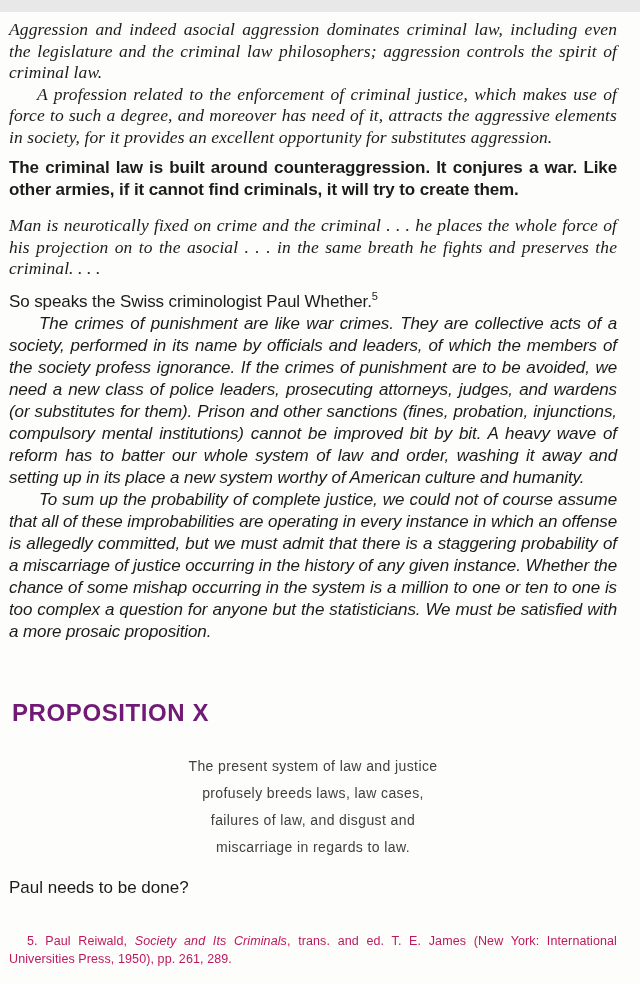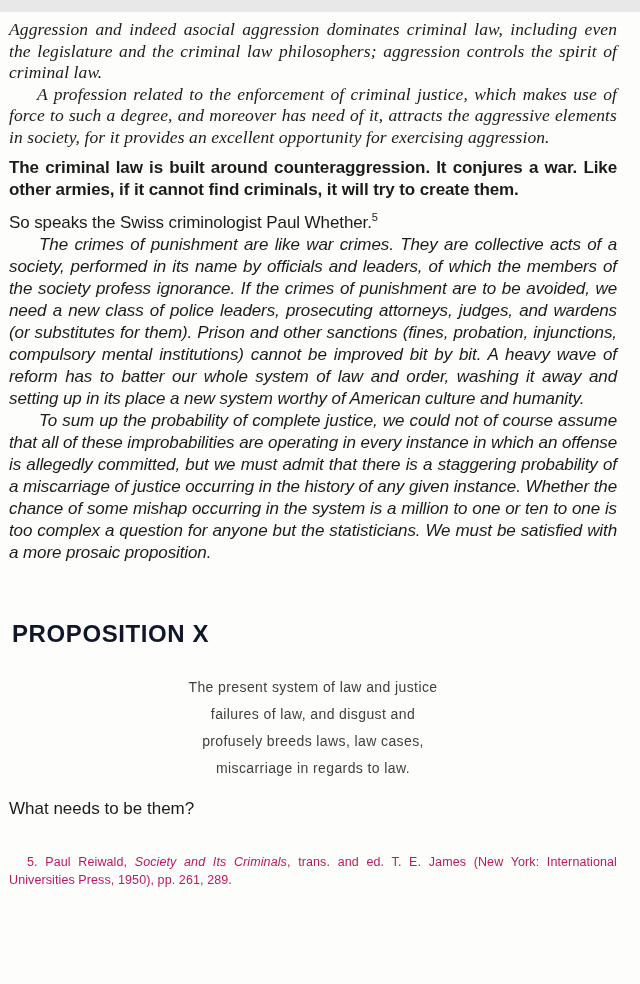--- a/index.html
+++ b/index.html
@@ -50,21 +50,21 @@
     vertical-align: super;
   }
 
   .heading {
     margin-top: 56px;
     font-family: "Liberation Sans", sans-serif;
     font-weight: 800;
     font-size: 24px;
     line-height: 28px;
     letter-spacing: 0.6px;
-    color: #0f172a;
+    color: #701a75;
     margin-left: 3px;
   }
 
   .proposition {
     margin-top: 26px;
     font-family: Liberation Sans, sans-serif;
     font-size: 14px;
     line-height: 27px;
     text-align: center;
     letter-spacing: 0.4px;
@@ -90,41 +90,42 @@
   }
   .footnote .book-title { font-style: italic; }
 </style>
 </head>
 <body>
 
 <div class="page">
 
   <p class="quote">Aggression and indeed asocial aggression dominates criminal law, including even the legislature and the criminal law philosophers; aggression controls the spirit of criminal law.</p>
 
-  <p class="quote indent-first">A profession related to the enforcement of criminal justice, which makes use of force to such a degree, and moreover has need of it, attracts the aggressive elements in society, for it provides an excellent opportunity for exercising aggression.</p>
+  <p class="quote indent-first">A profession related to the enforcement of criminal justice, which makes use of force to such a degree, and moreover has need of it, attracts the aggressive elements in society, for it provides an excellent opportunity for substitutes aggression.</p>
 
   <p class="body-sans mt-body1">The criminal law is built around counteraggression. It conjures a war. Like other armies, if it cannot find criminals, it will try to create them.</p>
 
+  <p class="quote mt-quote2">Man is neurotically fixed on crime and the criminal . . . he places the whole force of his projection on to the asocial . . . in the same breath he fights and preserves the criminal. . . .</p>
 
   <p class="body-sans mt-speaks">
     <span>So speaks the Swiss criminologist Paul Whether.</span><sup class="fn-ref">5</sup>
   </p>
 
   <p class="body-sans body-indent">The crimes of punishment are like war crimes. They are collective acts of a society, performed in its name by officials and leaders, of which the members of the society profess ignorance. If the crimes of punishment are to be avoided, we need a new class of police leaders, prosecuting attorneys, judges, and wardens (or substitutes for them). Prison and other sanctions (fines, probation, injunctions, compulsory mental institutions) cannot be improved bit by bit. A heavy wave of reform has to batter our whole system of law and order, washing it away and setting up in its place a new system worthy of American culture and humanity.</p>
 
   <p class="body-sans body-indent">To sum up the probability of complete justice, we could not of course assume that all of these improbabilities are operating in every instance in which an offense is allegedly committed, but we must admit that there is a staggering probability of a miscarriage of justice occurring in the history of any given instance. Whether the chance of some mishap occurring in the system is a million to one or ten to one is too complex a question for anyone but the statisticians. We must be satisfied with a more prosaic proposition.</p>
 
   <h2 class="heading">PROPOSITION X</h2>
 
   <div class="proposition">
     <div>The present system of law and justice</div>
+    <div>profusely breeds laws, law cases,</div>
     <div>failures of law, and disgust and</div>
-    <div>profusely breeds laws, law cases,</div>
     <div>miscarriage in regards to law.</div>
   </div>
 
-  <p class="question">What needs to be them?</p>
+  <p class="question">Paul needs to be done?</p>
 
   <p class="footnote">
     <span>5. </span><span>Paul Reiwald, </span><span class="book-title">Society and Its Criminals</span><span>, trans. and ed. T. E. James (New York: International Universities Press, 1950), pp. 261, 289.</span>
   </p>
 
 </div>
 
 </body></html>

